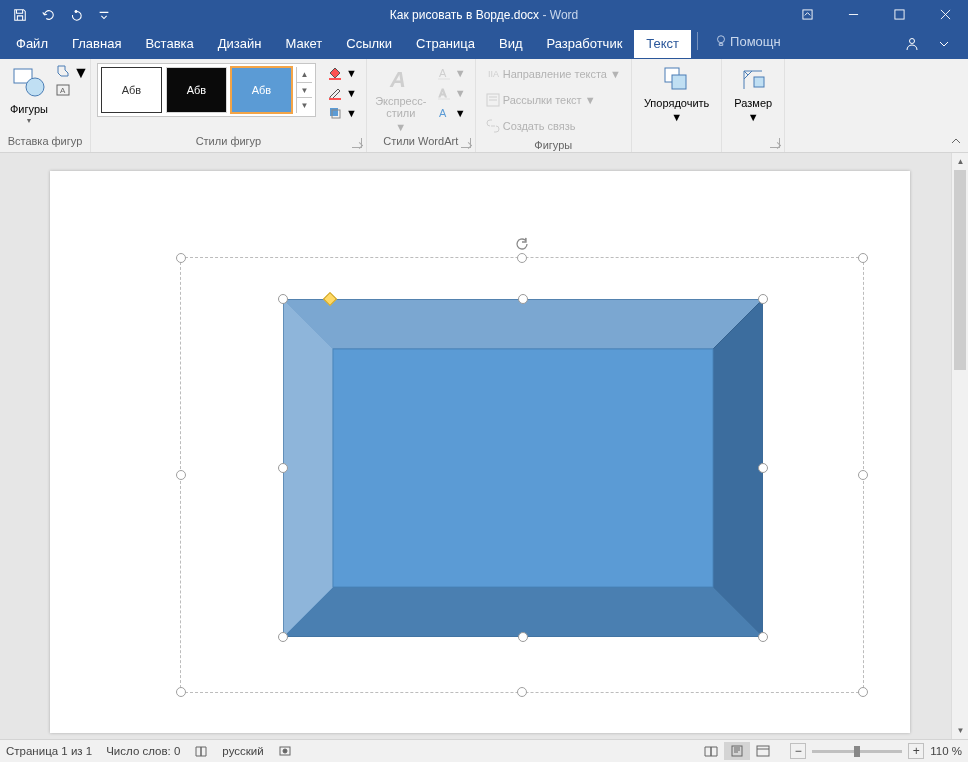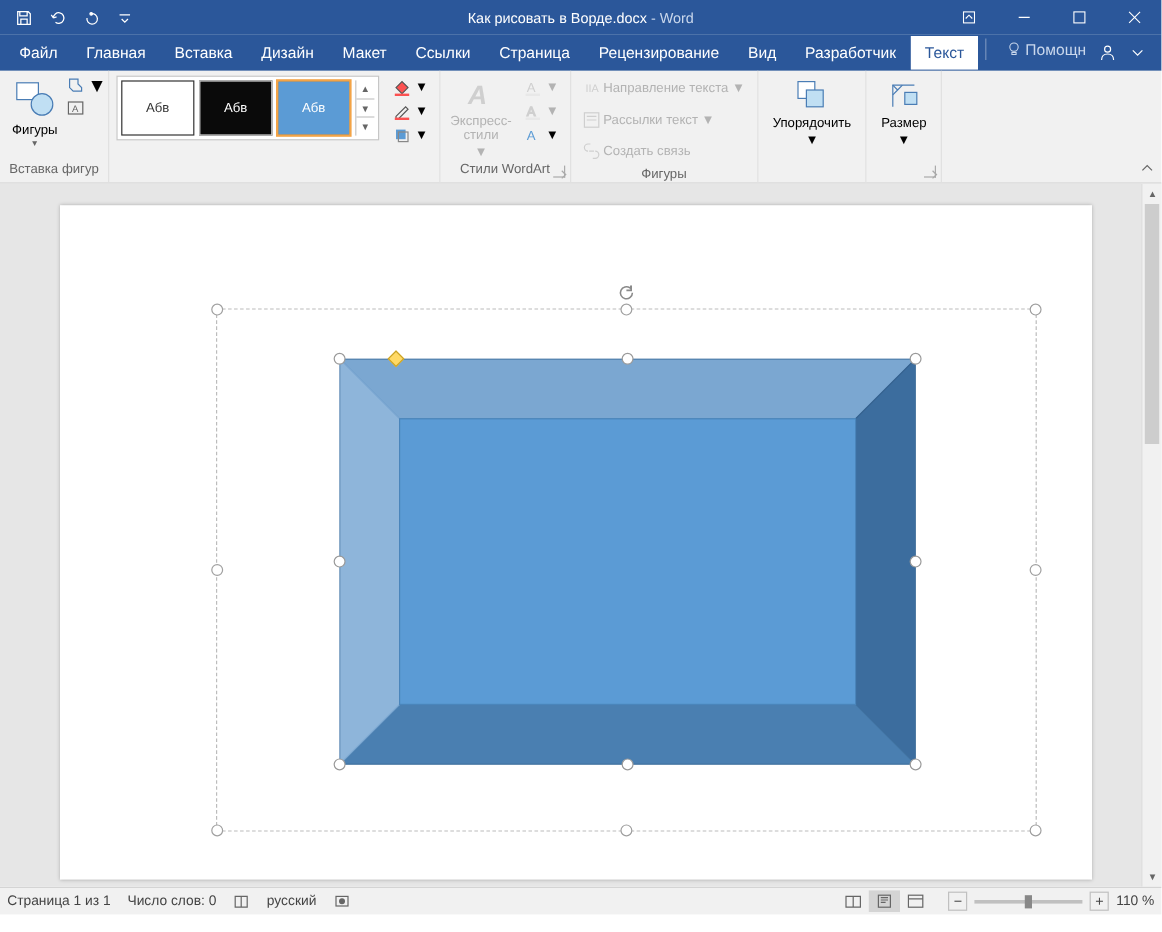--- a/index.html
+++ b/index.html
@@ -163,21 +163,20 @@
 </div>
 
 <div class="tabs">
   <div class="tab">Файл</div>
   <div class="tab">Главная</div>
   <div class="tab">Вставка</div>
   <div class="tab">Дизайн</div>
   <div class="tab">Макет</div>
   <div class="tab">Ссылки</div>
   <div class="tab">Страница</div>
-  <div class="tab">Рецензирование</div>
   <div class="tab">Вид</div>
   <div class="tab">Разработчик</div>
   <div class="tab active-format">Текст</div>
   <div class="tabs-sep"></div>
   <div class="tell">
     <svg viewBox="0 0 16 16">
         <circle cx="8" cy="6" r="4"></circle>
         <path d="M6 11h4v2H6z"></path>
       </svg>
     <span>Помощн</span>
@@ -254,20 +253,21 @@
           </div>
         <div class="col-btn">
             <svg viewBox="0 0 16 16">
               <rect x="3" y="3" width="8" height="8" fill="#5b9bd5"></rect>
               <rect x="5" y="5" width="8" height="8" fill="none" stroke="#888"></rect>
             </svg>
             <span class="drop">▼</span>
           </div>
       </div>
     </div>
+    <div class="group-label"><span>Стили фигур</span><span class="launcher"></span></div>
   </div>
 
   <div class="group">
     <div class="group-content">
       <div class="wa-big">
         <svg viewBox="0 0 28 28">
             <text x="3" y="22" font-size="22" font-style="italic" font-weight="bold" fill="#cfcfcf">A</text>
           </svg>
         <span>Экспресс-стили</span>
         <span class="drop">▼</span>

